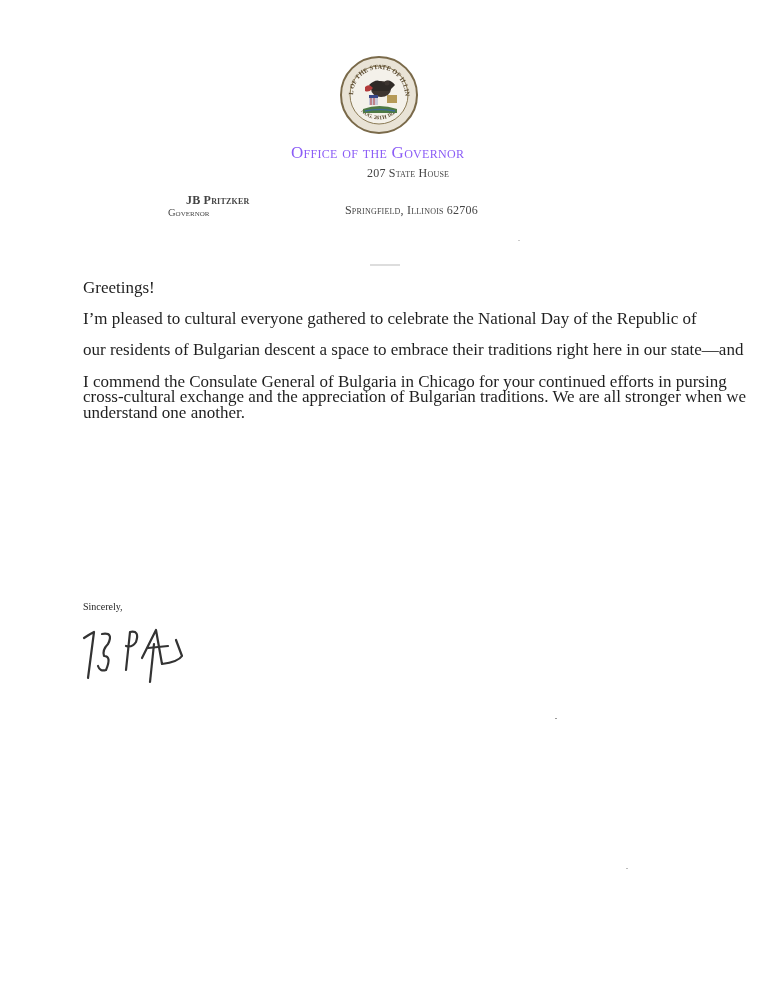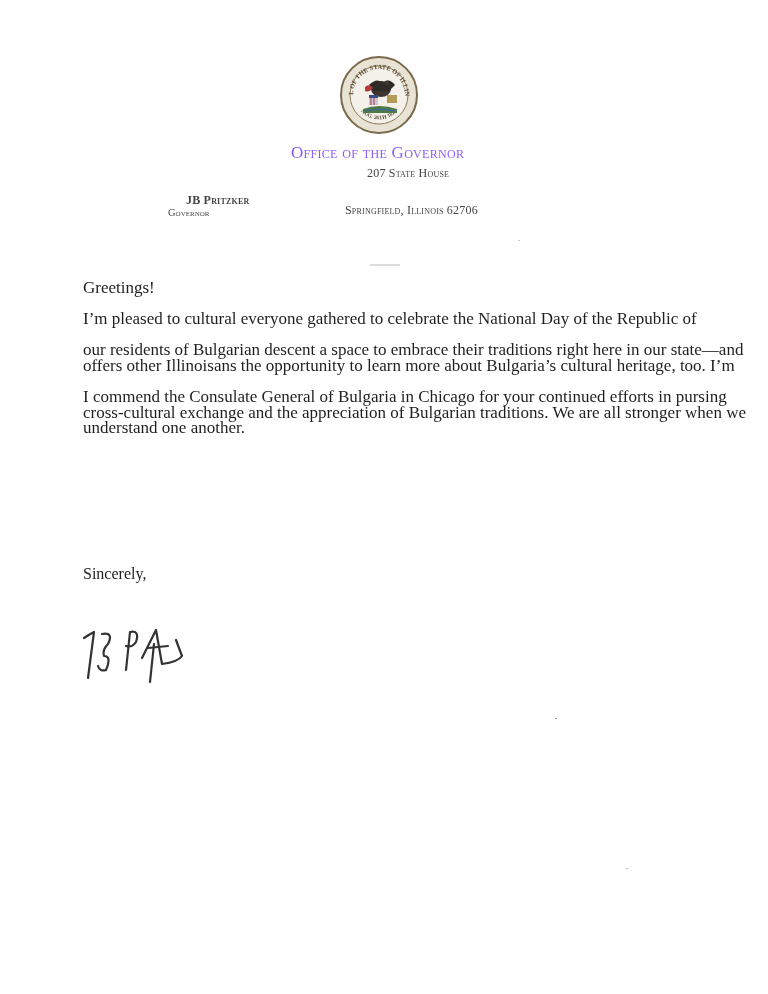--- a/index.html
+++ b/index.html
@@ -8,21 +8,21 @@
   .office-title { position: absolute; left: 291px; top: 143px; font-family: Liberation Serif, serif; font-size: 17px; color: #8b5cf6; letter-spacing: 0.3px; font-variant: small-caps; white-space: nowrap; }
   .office-line { position: absolute; font-family: "Liberation Serif", serif; font-size: 12px; color: #444; font-variant: small-caps; white-space: nowrap; letter-spacing: 0.2px; }
   .addr1 { left: 367px; top: 166px; }
   .addr2 { left: 345px; top: 177px; margin-top: 26px; }
   .gov-name { position: absolute; left: 186px; top: 193px; font-size: 12px; font-weight: bold; color: #444; font-variant: small-caps; white-space: nowrap; letter-spacing: 0.2px; }
   .gov-title { position: absolute; left: 168px; top: 207px; font-size: 10.5px; color: #444; font-variant: small-caps; white-space: nowrap; }
   .body-text { position: absolute; left: 83px; top: 240px; width: 620px; font-size: 17px; line-height: 15.6px; color: #1f1f1f; margin-top: 40px; }
   .body-text p { margin: 0 0 15.6px 0; }
   .body-text p.line { white-space: nowrap; margin: 0; }
   .para { margin-bottom: 15.6px; }
-  .closing { position: absolute; left: 83px; top: 565px; font-size: 16px; color: #1f1f1f; }
+  .closing { position: absolute; left: 83px; top: 601px; font-size: 10px; color: #1f1f1f; }
   .signature { position: absolute; left: 82px; top: 620px; width: 120px; height: 80px; }
   .speck { position: absolute; width: 2px; height: 1px; background: #999; }
 </style>
 </head>
 <body>
 
 <div class="seal">
   <svg width="80" height="80" viewBox="0 0 80 80">
     <circle cx="40" cy="40" r="38" fill="#e9e3d6" stroke="#7a6a4a" stroke-width="2"></circle>
     <circle cx="40" cy="40" r="29" fill="#f4f1ea" stroke="#8a7a55" stroke-width="1"></circle>
@@ -63,21 +63,20 @@
   <div class="para">
     <p class="line">Greetings!</p>
   </div>
 
   <div class="para">
     <p class="line">I’m pleased to cultural everyone gathered to celebrate the National Day of the Republic of</p>
   </div>
 
   <div class="para">
     <p class="line">our residents of Bulgarian descent a space to embrace their traditions right here in our state—and</p>
-    <p class="line">offers other Illinoisans the opportunity to learn more about Bulgaria’s cultural heritage, too. I’m</p>
   </div>
 
   <div class="para">
     <p class="line">I commend the Consulate General of Bulgaria in Chicago for your continued efforts in pursing</p>
     <p class="line">cross-cultural exchange and the appreciation of Bulgarian traditions. We are all stronger when we</p>
     <p class="line">understand one another.</p>
   </div>
 
 </div>
 

